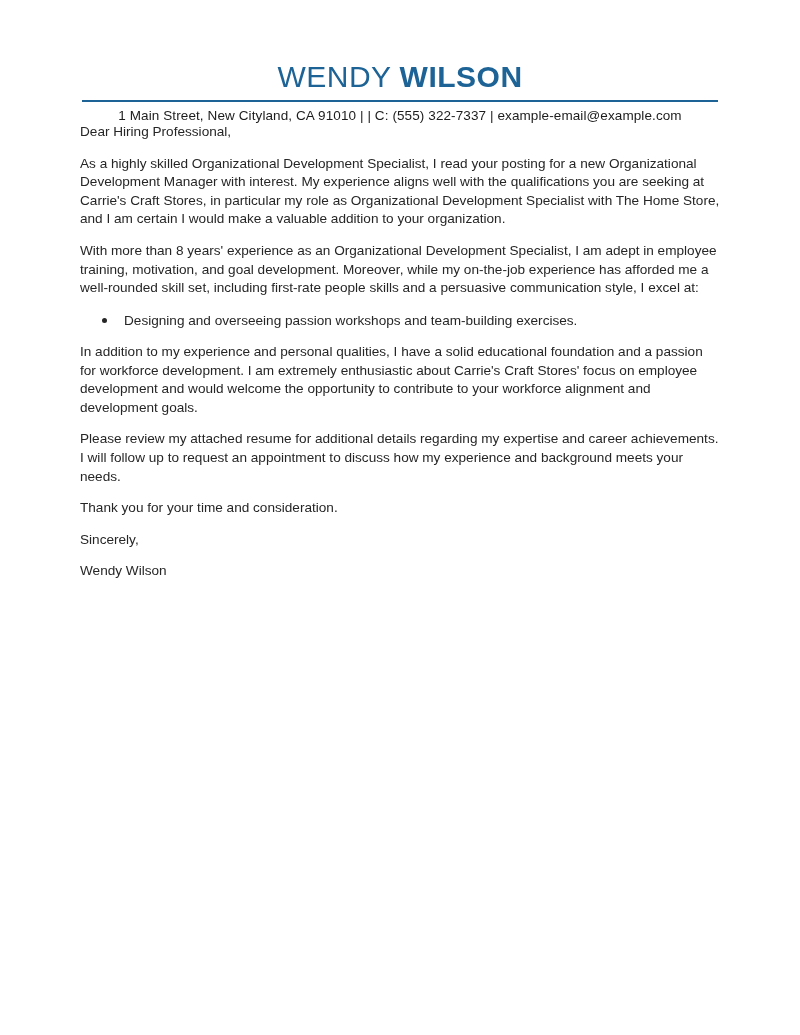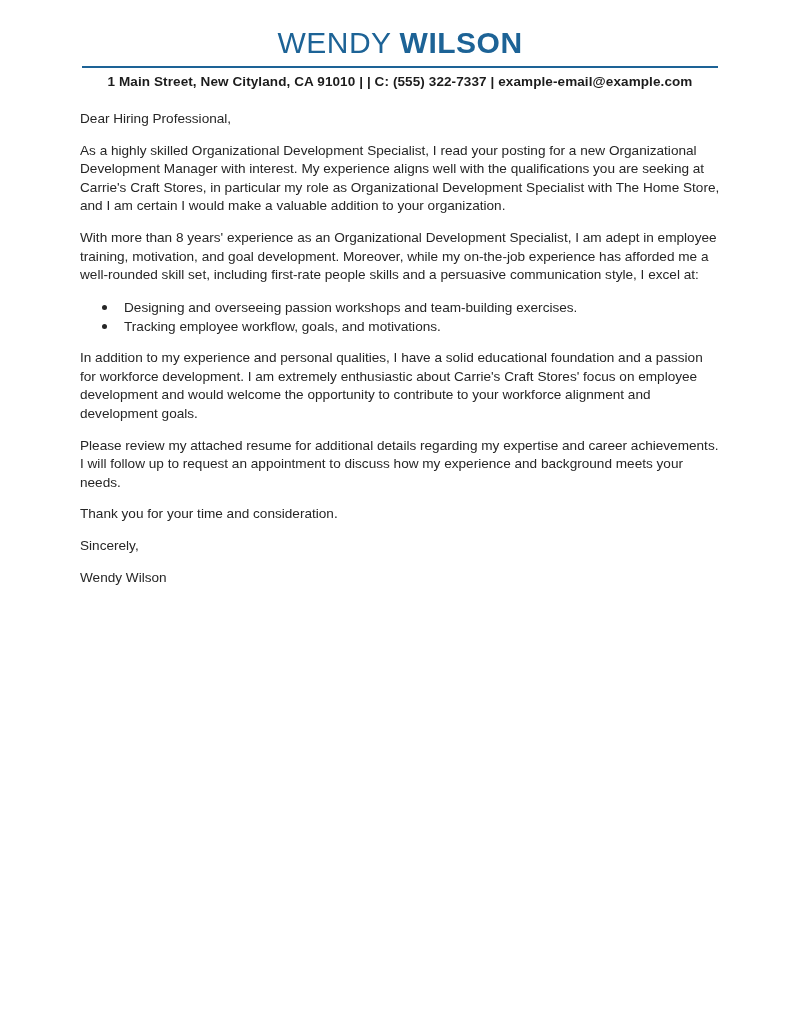--- a/index.html
+++ b/index.html
@@ -15,21 +15,21 @@
     width:800px;
     height:1035px;
     font-family:"Liberation Sans","DejaVu Sans",sans-serif;
     color:var(--ink);
     overflow:hidden;
   }
   .page{
     box-sizing:border-box;
     width:800px;
     height:794px;
-    padding:26px 80px 0 80px;
+    padding:60px 80px 0 80px;
   }
   
   .letter-header{
     text-align:center;
   }
   .name-line{
     font-size:30px;
     letter-spacing:0.5px;
     color:var(--accent);
     line-height:1.1;
@@ -40,25 +40,23 @@
   .header-rule{
     border:none;
     border-top:2px solid var(--accent);
     margin:7px 2px 6px 2px;
   }
   .contact-line{
     font-size:13.5px;
     color:#1c1c1c;
     text-align:center;
     letter-spacing:0.1px;
-    font-weight:bold;
   }
   
   .letter-body{
-    margin-top:21px;
     font-size:13.6px;
     line-height:18.6px;
     color:var(--ink);
   }
   .letter-body p{
     margin:0 0 13px 0;
   }
   ul.skill-list{
     list-style:none;
     margin:13px 0 13px 0;
@@ -101,21 +99,20 @@
 
   <div class="letter-body">
     <p>Dear Hiring Professional,</p>
 
     <p>As a highly skilled Organizational Development Specialist, I read your posting for a new Organizational Development Manager with interest. My experience aligns well with the qualifications you are seeking at Carrie's Craft Stores, in particular my role as Organizational Development Specialist with The Home Store, and I am certain I would make a valuable addition to your organization.</p>
 
     <p>With more than 8 years' experience as an Organizational Development Specialist, I am adept in employee training, motivation, and goal development. Moreover, while my on-the-job experience has afforded me a well-rounded skill set, including first-rate people skills and a persuasive communication style, I excel at:</p>
 
     <ul class="skill-list">
       <li>Designing and overseeing passion workshops and team-building exercises.</li>
-      <li>Tracking employee workflow, goals, and motivations.</li>
     </ul>
 
     <p>In addition to my experience and personal qualities, I have a solid educational foundation and a passion for workforce development. I am extremely enthusiastic about Carrie's Craft Stores' focus on employee development and would welcome the opportunity to contribute to your workforce alignment and development goals.</p>
 
     <p>Please review my attached resume for additional details regarding my expertise and career achievements. I will follow up to request an appointment to discuss how my experience and background meets your needs.</p>
 
     <p>Thank you for your time and consideration.</p>
 
     <p class="signoff">Sincerely,</p>
 

